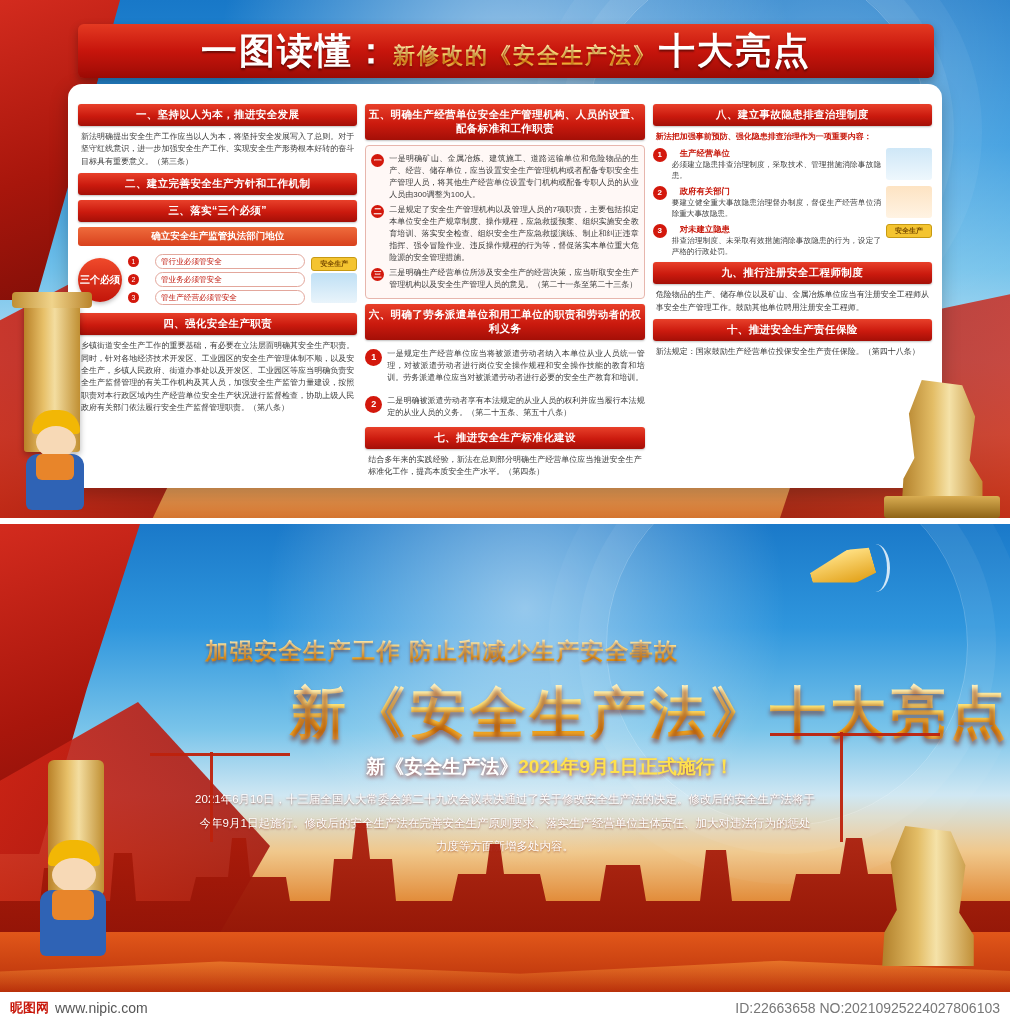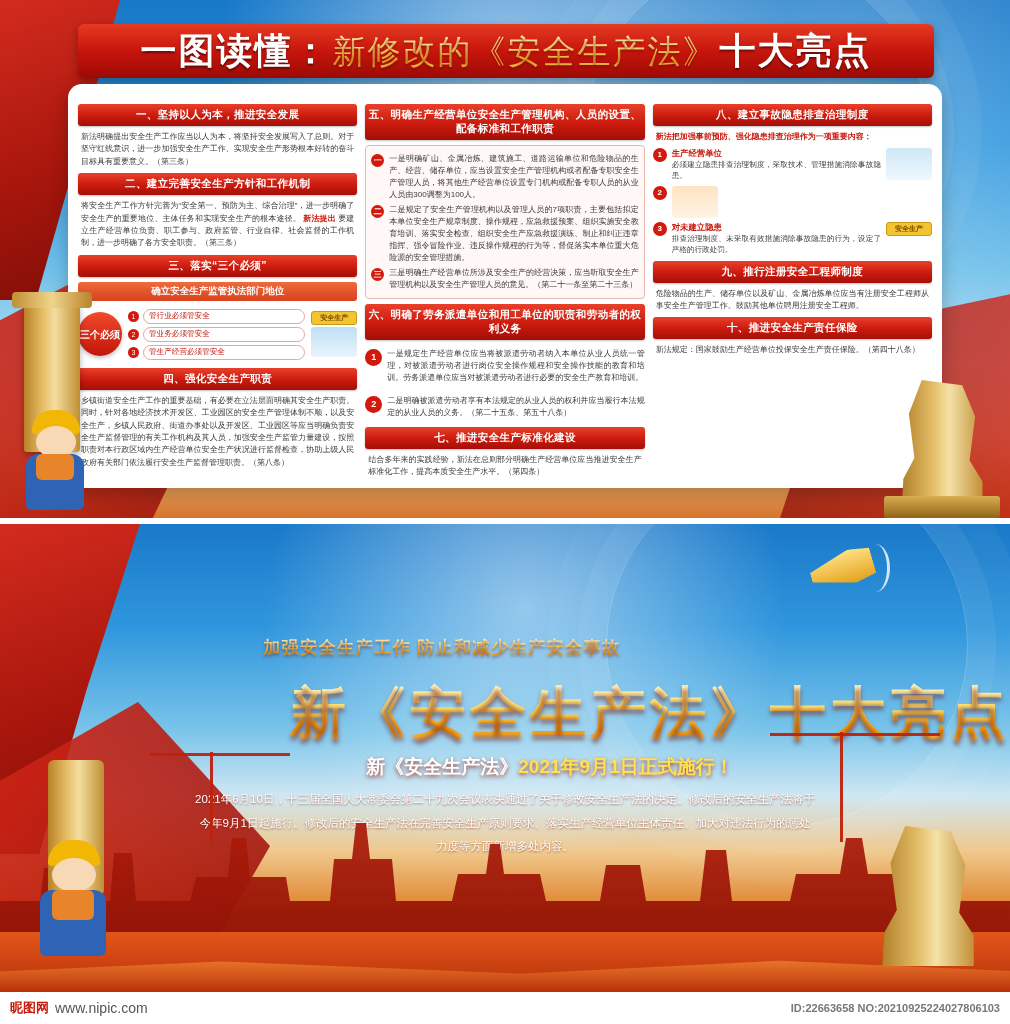--- a/index.html
+++ b/index.html
@@ -26,21 +26,21 @@
     clip-path:polygon(24% 18%,100% 0,100% 100%,0 100%);opacity:.9;}
 
   
   .top-banner{position:absolute;left:78px;top:24px;width:856px;height:54px;
     background:linear-gradient(180deg,#e43a22 0%,#c7150c 50%,#9d0b05 100%);
     border-radius:6px;box-shadow:0 4px 10px rgba(0,0,0,.3);
     display:flex;align-items:center;justify-content:center;}
   .top-banner .tb-inner{display:flex;align-items:baseline;gap:2px;}
   .tb-white{font-size:36px;font-weight:bold;color:#fff;letter-spacing:2px;
     text-shadow:0 2px 2px rgba(0,0,0,.45);}
-  .tb-gold{font-size:33px;font-weight:normal;letter-spacing:2px;
+  .tb-gold{font-size:22px;font-weight:bold;letter-spacing:2px;
     background:linear-gradient(180deg,#fff7c8 0%,#ffe072 42%,#f6a81e 70%,#fff1b0 100%);
     -webkit-background-clip:text;background-clip:text;color:transparent;
     text-shadow:0 2px 2px rgba(90,10,0,.35);}
 
   
   .board{position:absolute;left:68px;top:84px;width:874px;height:404px;background:#fff;border-radius:14px;
     box-shadow:0 6px 18px rgba(0,0,0,.25);padding:20px 10px 8px 10px;box-sizing:border-box;
     display:flex;gap:8px;}
   .col{flex:1;display:flex;flex-direction:column;gap:5px;min-width:0;}
 
@@ -59,34 +59,34 @@
   .bullet-txt{font-size:8px;line-height:1.5;color:#3a3a3a;text-align:justify;}
 
   .center-subhead{background:linear-gradient(180deg,#ef6b3c,#d8411d);color:#fff;font-size:9.5px;
     font-weight:bold;text-align:center;border-radius:3px;padding:3px;}
   .three-must{display:flex;align-items:center;gap:6px;margin:3px 0;}
   .tm-badge{flex:none;width:44px;height:44px;border-radius:50%;
     background:linear-gradient(180deg,#f04a2b,#c2150a);color:#fff;font-size:10px;font-weight:bold;
     display:flex;align-items:center;justify-content:center;line-height:1.1;text-align:center;
     box-shadow:0 2px 4px rgba(0,0,0,.25);}
   .tm-list{flex:1;display:flex;flex-direction:column;gap:3px;}
-  .tm-item{display:flex;align-items:center;gap:4px;}
+  .tm-item{display:flex;align-items:center;gap:16px;}
   .tm-dot{flex:none;width:11px;height:11px;border-radius:50%;background:#d3180c;color:#fff;
     font-size:7px;line-height:11px;text-align:center;}
   .tm-pill{flex:1;border:1px solid #e3a79c;border-radius:9px;font-size:7.6px;color:#c0170b;
     padding:1.5px 5px;background:#fff;}
   .ss-hat{background:#f4c430;border:1px solid #c79a12;border-radius:3px;font-size:7px;color:#7a4d00;
     padding:1px 2px;font-weight:bold;}
 
   .steps{display:flex;flex-direction:column;gap:4px;}
   .step{display:flex;gap:5px;align-items:flex-start;}
   .step-num{flex:none;width:14px;height:14px;border-radius:50%;background:#d3180c;color:#fff;
     font-size:8px;line-height:14px;text-align:center;font-weight:bold;}
   .step-body{flex:1;}
-  .step-title{font-size:8.4px;font-weight:bold;color:#c8190c;}
+  .step-title{font-size:8.4px;font-weight:bold;color:#c8190c;margin-left:8px;}
   .step-text{font-size:7.6px;line-height:1.5;color:#3d3d3d;text-align:justify;}
 
   
   .pillar{position:absolute;left:24px;bottom:66px;width:56px;height:150px;
     background:linear-gradient(90deg,#b98128,#e7c069 35%,#f3dda0 55%,#c08f32 100%);
     border-radius:6px 6px 3px 3px;box-shadow:0 3px 6px rgba(0,0,0,.3);}
   .pillar:before{content:"";position:absolute;left:-12px;top:-10px;width:80px;height:16px;
     background:linear-gradient(90deg,#c08f33,#f0d48c,#b9832a);border-radius:4px;}
   .worker{position:absolute;left:14px;bottom:4px;width:86px;height:108px;}
   .w-helmet{position:absolute;left:18px;top:4px;width:48px;height:24px;background:#f2b705;border-radius:24px 24px 4px 4px;}
@@ -123,21 +123,21 @@
     clip-path:polygon(0 100%,0 40%,220px 10%,520px 46%,780px 8%,1010px 38%,1010px 100%);}
   .crane{position:absolute;background:rgba(190,34,12,.95);}
   .horn{position:absolute;right:118px;top:14px;width:92px;height:64px;}
   .horn-body{position:absolute;left:10px;top:14px;width:64px;height:34px;
     background:linear-gradient(180deg,#ffe083,#e3a31c);transform:rotate(-16deg);
     clip-path:polygon(0 36%,66% 0,100% 12%,100% 88%,66% 100%,0 64%);}
   .horn-waves{position:absolute;right:2px;top:6px;width:26px;height:48px;
     border-right:3px solid rgba(255,255,255,.8);border-radius:50%;}
 
   .b-sub{position:absolute;left:0;top:112px;width:884px;text-align:center;
-    font-size:17px;font-weight:bold;letter-spacing:1.5px;
+    font-size:23px;font-weight:bold;letter-spacing:1.5px;
     background:linear-gradient(180deg,#fff8cf,#ffe07a 48%,#f0a315 78%,#fff0b4 100%);
     -webkit-background-clip:text;background-clip:text;color:transparent;
     text-shadow:0 2px 3px rgba(110,20,0,.45);}
   .b-title{position:absolute;left:0;top:152px;width:1010px;text-align:right;
     font-size:56px;font-weight:bold;letter-spacing:4px;
     background:linear-gradient(180deg,#fffce6 0%,#ffe572 40%,#f2a214 72%,#fff3bb 100%);
     -webkit-background-clip:text;background-clip:text;color:transparent;
     text-shadow:0 4px 4px rgba(120,20,0,.5);}
   .b-date{position:absolute;left:0;top:230px;width:1010px;text-align:center;
     font-size:19px;font-weight:bold;color:#ffffff;text-shadow:0 2px 4px rgba(150,20,0,.75);margin-left:45px;}
@@ -150,21 +150,21 @@
   .b-lion{position:absolute;right:30px;bottom:26px;width:104px;height:140px;
     background:linear-gradient(90deg,#a97520,#e3bd66 40%,#f5e2a8 58%,#b98225 100%);
     clip-path:polygon(28% 0,72% 4%,86% 28%,80% 62%,94% 78%,94% 100%,6% 100%,8% 76%,20% 60%,14% 26%);}
 
   
   .footer{position:absolute;left:0;top:992px;width:1010px;height:32px;background:#fff;
     display:flex;align-items:center;justify-content:space-between;padding:0 10px;box-sizing:border-box;}
   .fl{display:flex;align-items:center;gap:6px;}
   .fl-logo{font-size:13px;font-weight:bold;color:#c8190c;}
   .fl-url{font-size:14px;color:#555;}
-  .fr{font-size:11px;color:#777;font-weight:bold;}
+  .fr{font-size:14px;color:#777;}
 </style>
 </head>
 <body>
 
 <div class="page">
 
   <div class="poster-top">
     <div class="rings"></div>
     <div class="red-drape"></div>
     <div class="red-swoosh"></div>
@@ -178,25 +178,20 @@
       </div>
     </div>
 
     <div class="board">
 
       <div class="col">
         <div class="sec-head">一、坚持以人为本，推进安全发展</div>
         <div class="para">新法明确提出安全生产工作应当以人为本，将坚持安全发展写入了总则。对于坚守红线意识，进一步加强安全生产工作、实现安全生产形势根本好转的奋斗目标具有重要意义。（第三条）</div>
 
         <div class="sec-head">二、建立完善安全生产方针和工作机制</div>
-        <div class="para">
-          <span>将安全生产工作方针完善为“安全第一、预防为主、综合治理”，进一步明确了安全生产的重要地位、主体任务和实现安全生产的根本途径。</span>
-          <span class="hl">新法提出</span>
-          <span>要建立生产经营单位负责、职工参与、政府监管、行业自律、社会监督的工作机制，进一步明确了各方安全职责。（第三条）</span>
-        </div>
 
         <div class="sec-head">三、落实“三个必须”</div>
         <div class="center-subhead">确立安全生产监管执法部门地位</div>
         <div class="three-must">
           <div class="tm-badge">三个必须</div>
           <div class="tm-list">
             <div class="tm-item">
               <span class="tm-dot">1</span>
               <span class="tm-pill">管行业必须管安全</span>
             </div>
@@ -257,20 +252,24 @@
           <div class="step">
             <div class="step-num">1</div>
             <div class="step-body">
               <div class="step-title">生产经营单位</div>
               <div class="step-text">必须建立隐患排查治理制度，采取技术、管理措施消除事故隐患。</div>
             </div>
             <div style="flex:none;width:46px;height:32px;background:linear-gradient(180deg,#cfe7f7,#eef7fd);border-radius:3px;"></div>
           </div>
           <div class="step">
             <div class="step-num">2</div>
+            <div class="step-body">
+              <div class="step-title">政府有关部门</div>
+              <div class="step-text">要建立健全重大事故隐患治理督办制度，督促生产经营单位消除重大事故隐患。</div>
+            </div>
             <div style="flex:none;width:46px;height:32px;background:linear-gradient(180deg,#fde3c3,#fff3e3);border-radius:3px;"></div>
           </div>
           <div class="step">
             <div class="step-num">3</div>
             <div class="step-body">
               <div class="step-title">对未建立隐患</div>
               <div class="step-text">排查治理制度、未采取有效措施消除事故隐患的行为，设定了严格的行政处罚。</div>
             </div>
             <div style="flex:none;width:46px;text-align:center;">
               <div class="ss-hat">安全生产</div>

